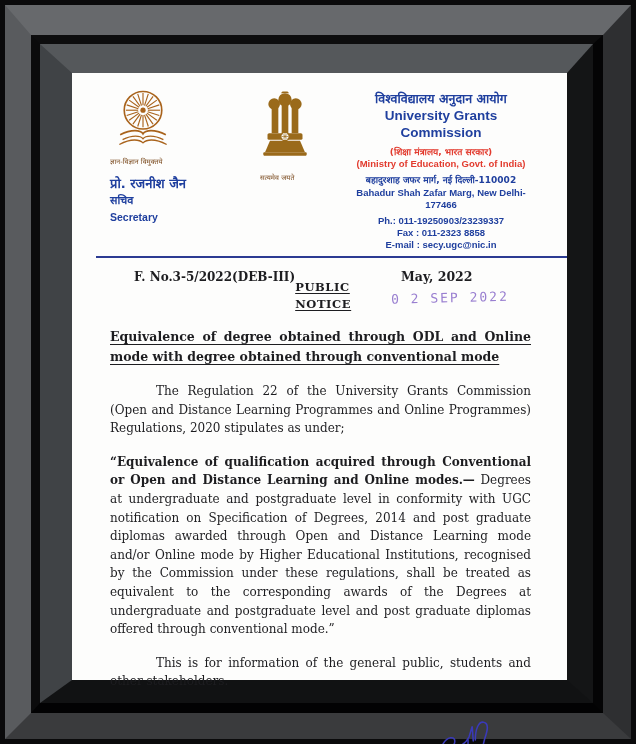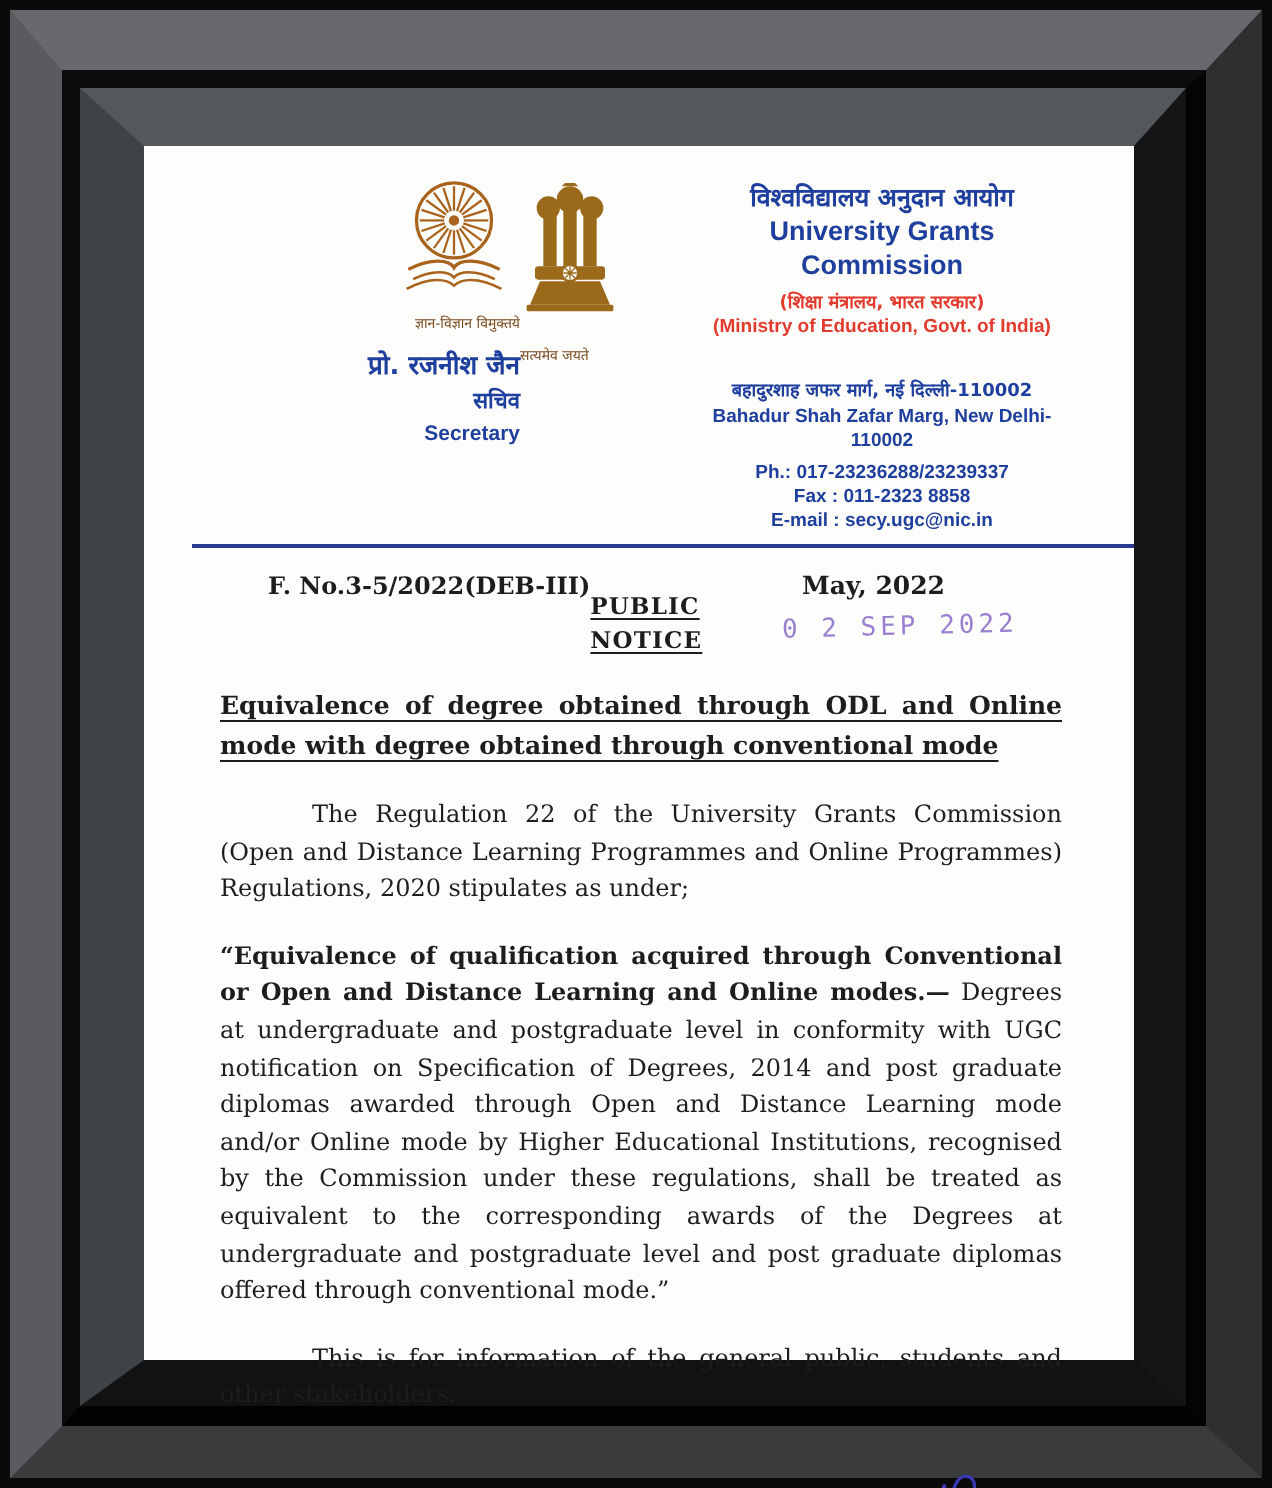--- a/index.html
+++ b/index.html
@@ -27,33 +27,33 @@
   .mat{width:100%;height:100%;border-style:solid;
     border-width:29px 26px 23px 32px;
     border-color:#55585b #141516 #111213 #404346;}
 
   
   .page{width:100%;height:100%;background:#fdfdfc;color:var(--ink);
     padding:14px 36px 0 38px;position:relative;font-size:12px;line-height:1.5}
 
   
   .hdr{display:grid;grid-template-columns:150px 1fr 180px;align-items:start}
-  .hdr-left{text-align:right;padding-top:2px}
+  .hdr-left{text-align:left;padding-top:2px}
   .hdr-left .motto{font-size:7px;color:#7a4a1e;margin-top:1px;font-family:"DejaVu Sans",sans-serif}
   .hdr-left .hi-name{color:var(--brand-blue);font-weight:bold;font-size:13px;margin-top:6px;font-family:"DejaVu Sans",sans-serif}
   .hdr-left .hi-title{color:var(--brand-blue);font-weight:bold;font-size:11px;font-family:"DejaVu Sans",sans-serif}
   .hdr-left .en-name{color:var(--brand-blue);font-weight:bold;font-size:13.5px;margin-top:4px;font-family:"Liberation Sans",sans-serif}
   .hdr-left .en-title{color:var(--brand-blue);font-weight:bold;font-size:10.5px;font-family:"Liberation Sans",sans-serif}
   .hdr-center{text-align:left;padding-top:4px}
   .hdr-center .motto{font-size:7px;color:#7a4a1e;margin-top:1px;font-family:"DejaVu Sans",sans-serif}
   .hdr-right{text-align:center;padding-top:4px;line-height:1.28;font-family:"Liberation Sans",sans-serif}
   .hdr-right .org-hi{color:var(--brand-blue);font-weight:bold;font-size:12.5px;font-family:"DejaVu Sans",sans-serif}
   .hdr-right .org-en{color:var(--brand-blue);font-weight:bold;font-size:13.5px;margin-bottom:5px}
   .hdr-right .min-hi{color:var(--accent-red);font-weight:bold;font-size:9px;font-family:"DejaVu Sans",sans-serif}
-  .hdr-right .min-en{color:var(--accent-red);font-weight:bold;font-size:9.5px;margin-bottom:21px}
+  .hdr-right .min-en{color:var(--accent-red);font-weight:bold;font-size:9.5px;margin-bottom:5px}
   .hdr-right .addr-hi{color:var(--brand-blue);font-weight:bold;font-size:9px;font-family:"DejaVu Sans",sans-serif}
   .hdr-right .addr-en{color:var(--brand-blue);font-weight:bold;font-size:9.5px;margin-bottom:4px}
   .hdr-right .contact{color:var(--brand-blue);font-size:9.5px;font-weight:bold}
 
   .rule{border-bottom:2.5px solid var(--rule-blue);margin:4px -36px 0 -14px}
 
   
   .meta{display:flex;margin-top:10px;align-items:flex-start}
   .meta .fno{font-weight:bold;font-size:12px;margin-left:24px;white-space:nowrap}
   .meta .pn{flex:1;text-align:left;font-weight:bold;font-size:11.5px;letter-spacing:.6px;
@@ -139,22 +139,22 @@
           </svg>
           <div class="motto">सत्यमेव जयते</div>
         </div>
 
         <div class="hdr-right">
           <div class="org-hi">विश्वविद्यालय अनुदान आयोग</div>
           <div class="org-en">University Grants Commission</div>
           <div class="min-hi">(शिक्षा मंत्रालय, भारत सरकार)</div>
           <div class="min-en">(Ministry of Education, Govt. of India)</div>
           <div class="addr-hi">बहादुरशाह जफर मार्ग, नई दिल्ली-110002</div>
-          <div class="addr-en">Bahadur Shah Zafar Marg, New Delhi-110002</div>
-          <div class="contact">Ph.: 017-23236288/23239337</div>
+          <div class="addr-en">Bahadur Shah Zafar Marg, New Delhi-177466</div>
+          <div class="contact">Ph.: 011-19250903/23239337</div>
           <div class="contact">Fax : 011-2323 8858</div>
           <div class="contact">E-mail : secy.ugc@nic.in</div>
         </div>
       </div>
 
       <div class="rule"></div>
 
       <div class="meta">
         <div class="fno">F. No.3-5/2022(DEB-III)</div>
         <div class="pn">PUBLIC NOTICE</div>

